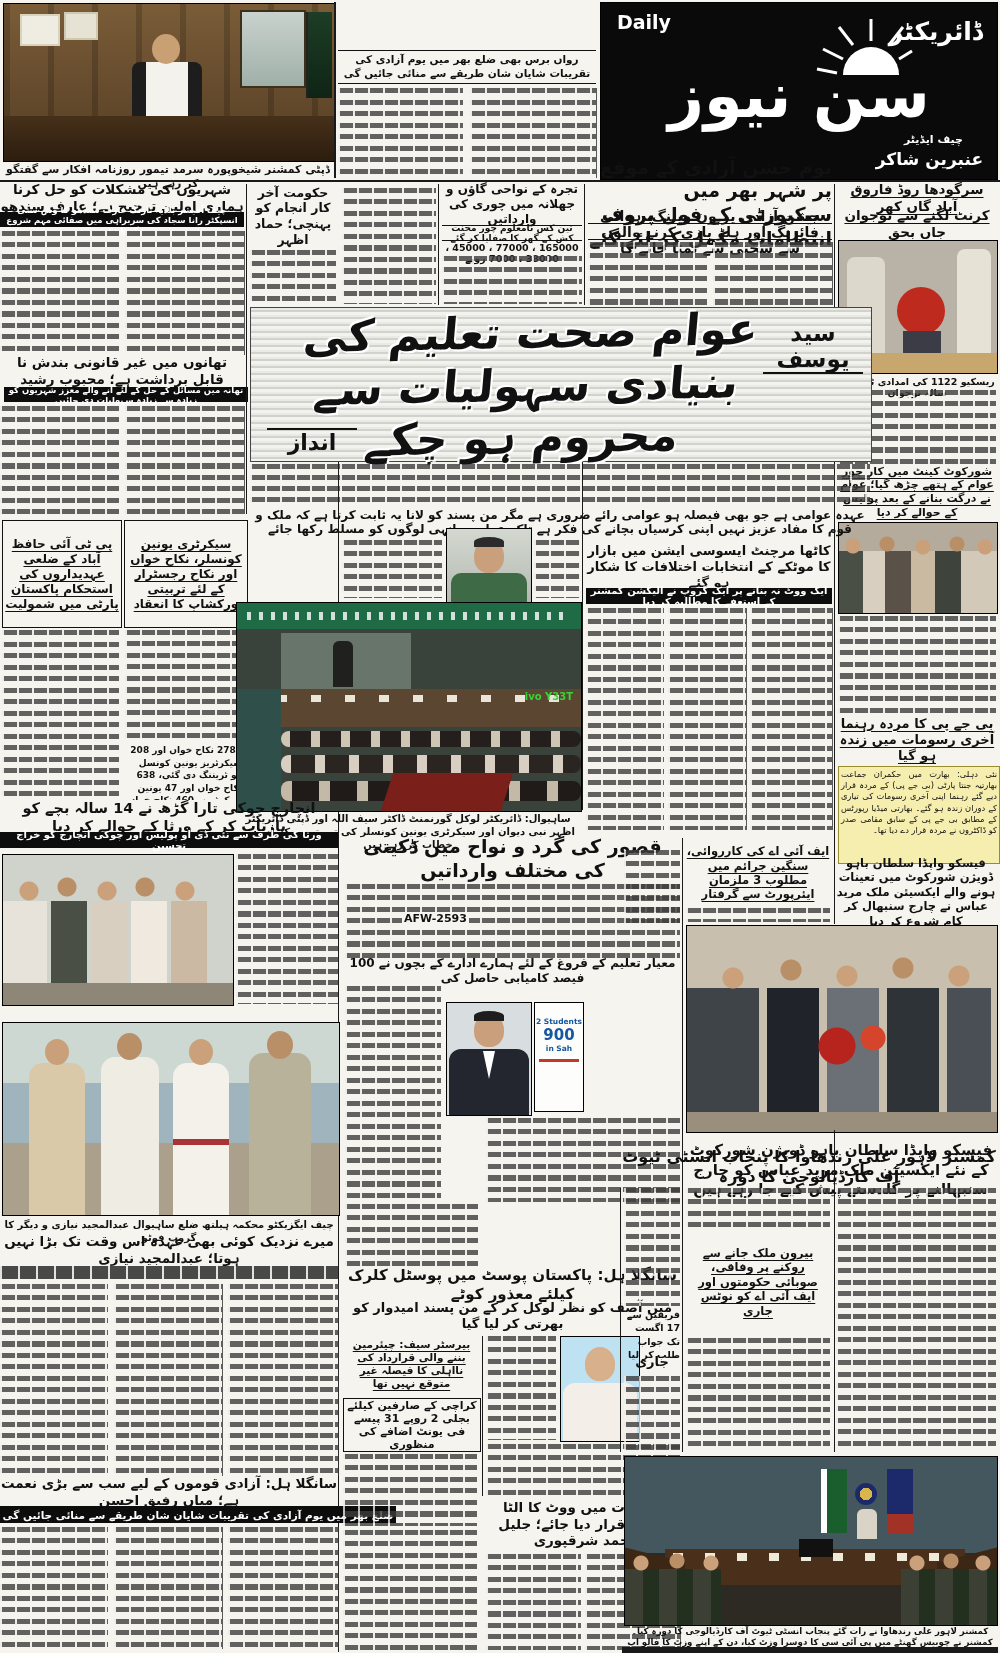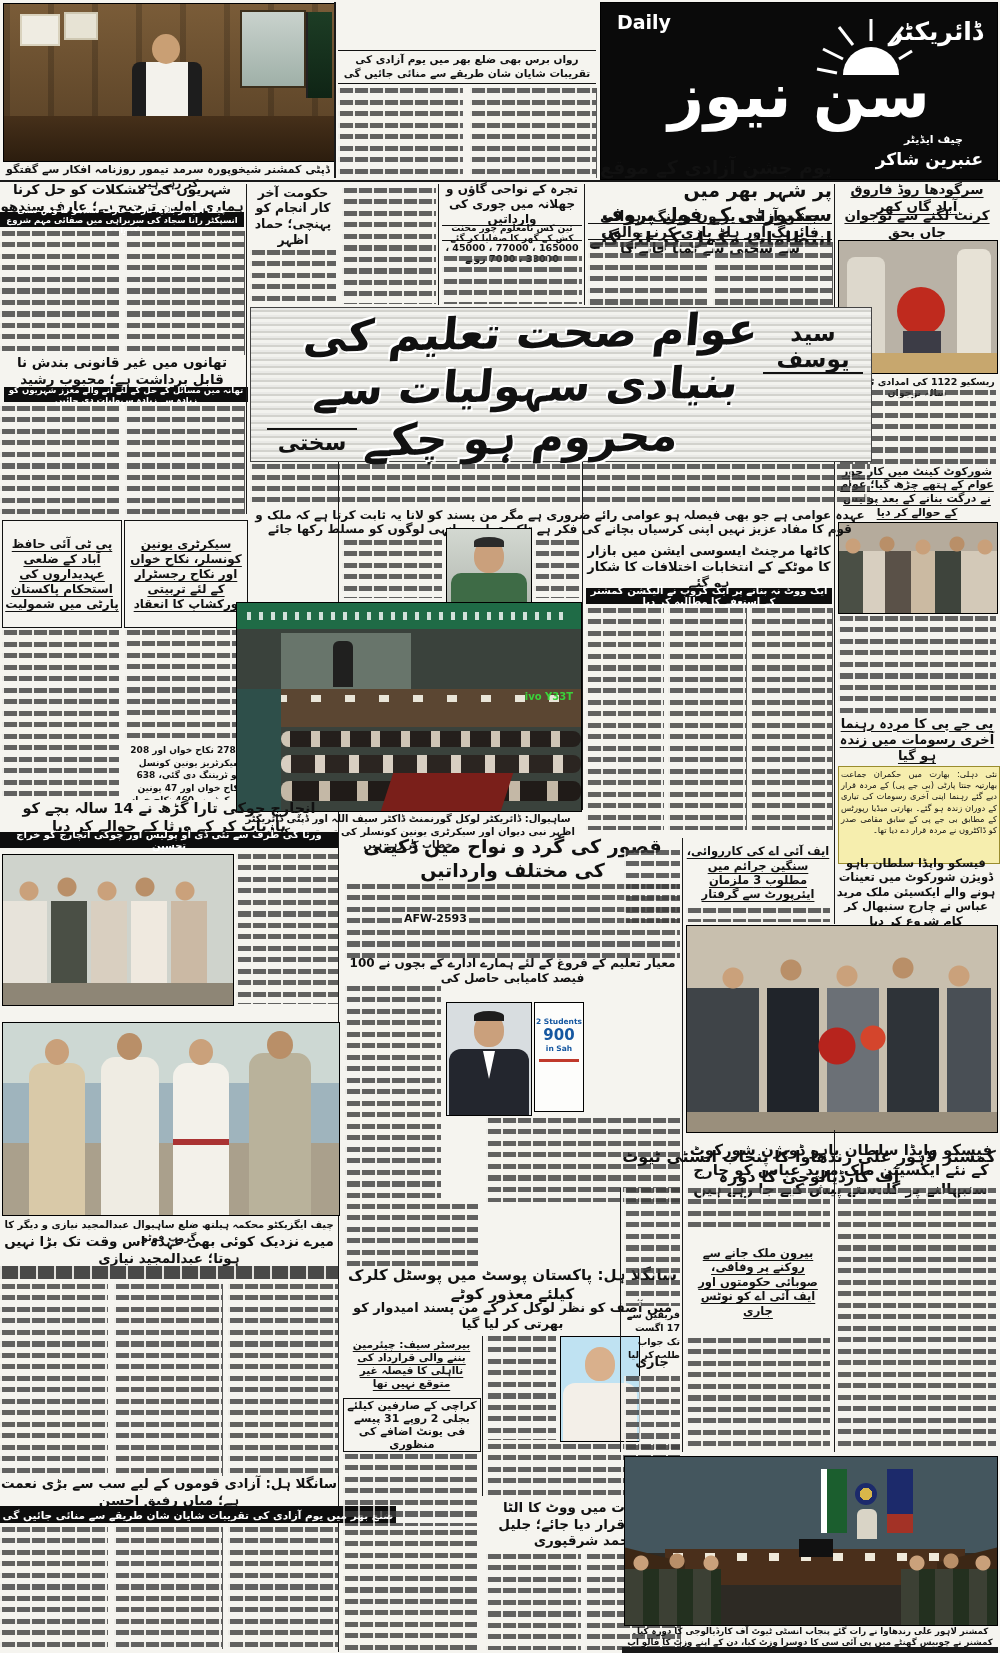--- a/index.html
+++ b/index.html
@@ -128,21 +128,21 @@
       radial-gradient(circle at 146px 14px,#c9a07a 7px,transparent 8px);"></div>
   </div>
   <div class="a tx" style="left:838px;top:616px;width:158px;height:98px;"></div>
   <div class="a hl uhl rtl" style="left:838px;top:718px;width:158px;height:44px;font-size:13px;">بی جے پی کا مردہ رہنما آخری رسومات میں زندہ ہو گیا</div>
   <div class="a ybox rtl" style="left:838px;top:766px;width:156px;height:92px;font-size:8.3px;line-height:1.35;padding:2px;overflow:hidden;text-align:justify;">نئی دہلی: بھارت میں حکمران جماعت بھارتیہ جنتا پارٹی (بی جے پی) کے مردہ قرار دیے گئے رہنما اپنی آخری رسومات کی تیاری کے دوران زندہ ہو گئے۔ بھارتی میڈیا رپورٹس کے مطابق بی جے پی کے سابق مقامی صدر کو ڈاکٹروں نے مردہ قرار دے دیا تھا۔</div>
   <div class="a hl rtl" style="left:836px;top:862px;width:160px;height:60px;font-size:11.5px;">فیسکو واپڈا سلطان باہو ڈویژن شورکوٹ میں تعینات ہونے والے ایکسیئن ملک مرید عباس نے چارج سنبھال کر کام شروع کر دیا</div>
 
   <div class="a banner" style="left:250px;top:307px;width:620px;height:153px;">
     <div class="a banner-h rtl" style="left:10px;top:18px;width:530px;height:120px;font-size:44px;line-height:1.2;text-align:center;display:flex;align-items:center;justify-content:center;">عوام صحت تعلیم کی بنیادی سہولیات سے محروم ہو چکے</div>
     <div class="a rtl" style="right:8px;top:12px;width:100px;text-align:center;font-size:23px;font-weight:bold;border-bottom:2px solid #111;">سید یوسف</div>
-    <div class="a rtl" style="left:16px;bottom:6px;width:90px;text-align:center;font-size:22px;font-weight:bold;border-top:2px solid #111;">سختی</div>
+    <div class="a rtl" style="left:16px;bottom:6px;width:90px;text-align:center;font-size:22px;font-weight:bold;border-top:2px solid #111;">انداز</div>
   </div>
   <div class="a tx" style="left:250px;top:464px;width:620px;height:19px;"></div>
   <div class="a tx" style="left:250px;top:486px;width:620px;height:19px;"></div>
   <div class="a rtl" style="left:250px;top:508px;width:620px;font-size:12px;font-weight:bold;text-align:center;">عہدہ عوامی ہے جو بھی فیصلہ ہو عوامی رائے ضروری ہے مگر من پسند کو لانا یہ ثابت کرتا ہے کہ ملک و قوم کا مفاد عزیز نہیں اپنی کرسیاں بچانے کی فکر ہے تاکہ عوام پر انہی لوگوں کو مسلط رکھا جائے</div>
 
   <div class="a tx" style="left:342px;top:540px;width:100px;height:58px;"></div>
   <div class="a ph" style="left:446px;top:528px;width:84px;height:88px;background:linear-gradient(#d3d8d1,#aeb4ac);">
     <div class="a" style="left:27px;top:10px;width:30px;height:34px;background:#caa07c;border-radius:50% 50% 45% 45%;"></div>
     <div class="a" style="left:27px;top:8px;width:30px;height:10px;background:#2b2b2b;border-radius:50% 50% 0 0;"></div>
     <div class="a" style="left:4px;top:44px;width:76px;height:44px;background:#3e6b46;border-radius:10px 10px 0 0;"></div>

